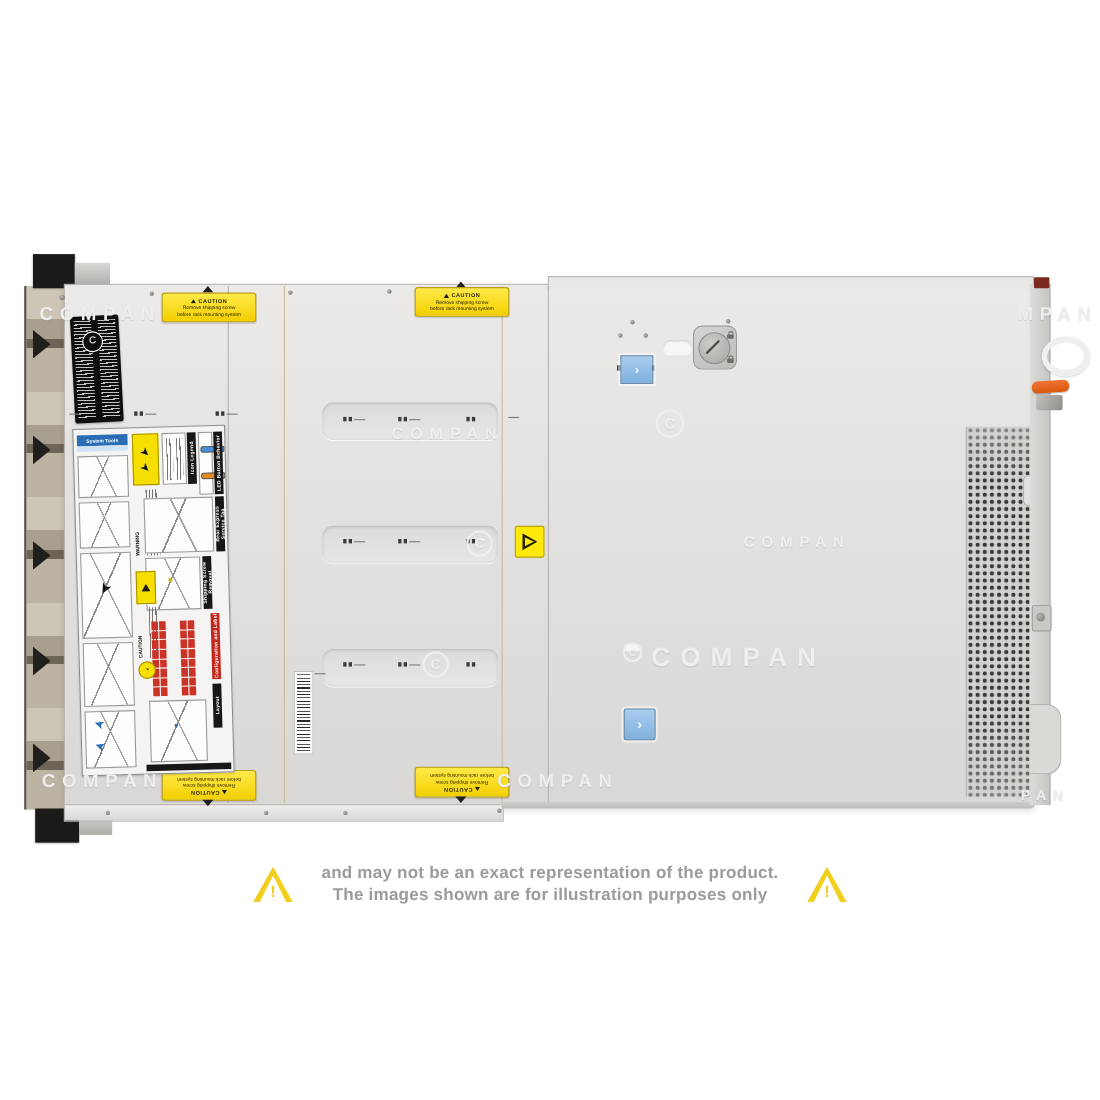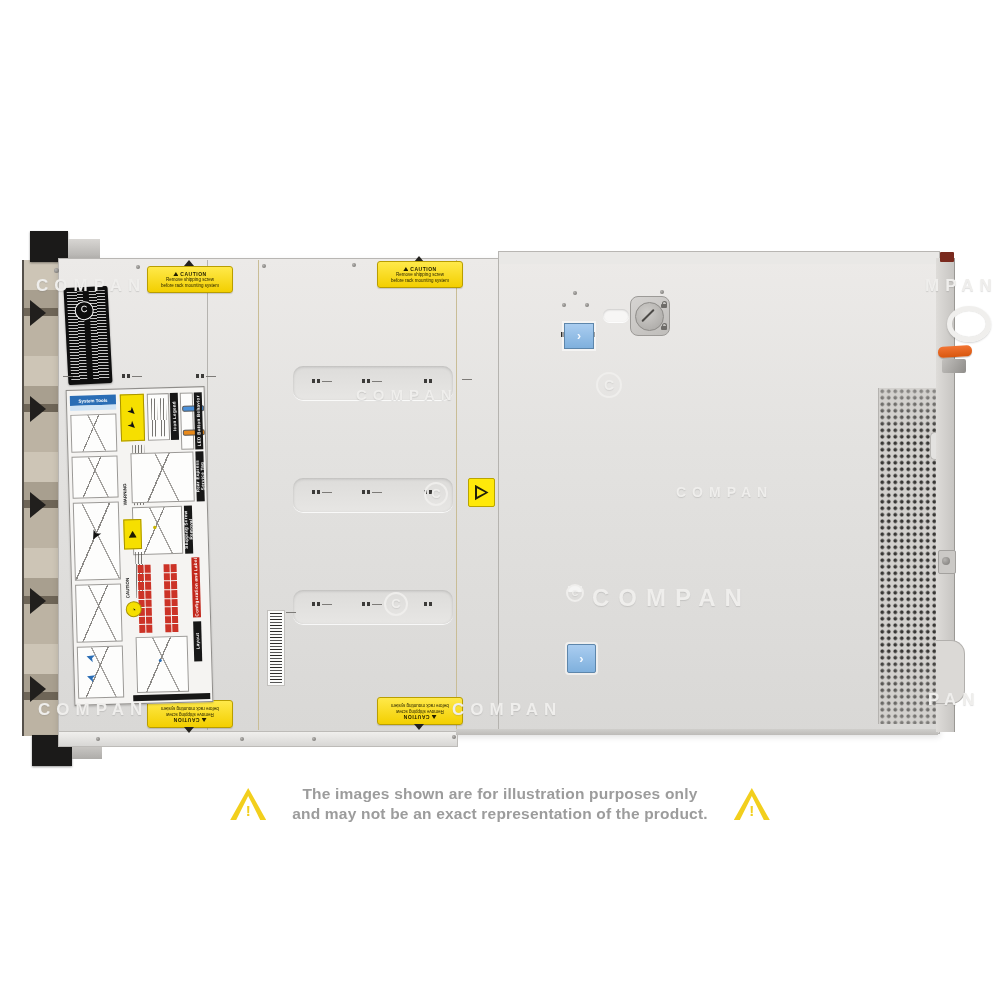--- a/index.html
+++ b/index.html
@@ -457,34 +457,34 @@
     <div class="bump"></div>
   </div>
 
   <div class="wm" style="left:36px;top:276px;font-size:17px">COMPAN</div>
   <div class="wm" style="left:356px;top:386px;font-size:15px">COMPAN</div>
   <div class="wm" style="left:676px;top:484px;font-size:14px">COMPAN</div>
   <div class="wm" style="left:592px;top:584px;font-size:24px;letter-spacing:9px">COMPAN</div>
   <div class="wm" style="left:38px;top:700px;font-size:17px">COMPAN</div>
   <div class="wm" style="left:452px;top:700px;font-size:17px">COMPAN</div>
   <div class="wm" style="left:925px;top:276px;font-size:17px">MPAN</div>
-  <div class="wm" style="left:928px;top:690px;font-size:17px">PAN</div>
+  <div class="wm" style="left:928px;top:715px;font-size:13px">PAN</div>
   <div class="wmc" style="left:596px;top:372px;width:22px;height:22px;font-size:14px;line-height:22px">C</div>
   <div class="wmc" style="left:424px;top:482px;width:20px;height:20px;font-size:13px;line-height:20px">C</div>
   <div class="wmc" style="left:384px;top:592px;width:20px;height:20px;font-size:13px;line-height:20px">C</div>
   <div class="wmc" style="left:566px;top:584px;width:14px;height:14px;font-size:9px;line-height:14px">C</div>
 
   <div class="disclaimer">
     <div class="tri">
       <div class="tri-in"></div>
         <span class="tri-bang">!</span>
     </div>
     <div class="dtext">
+      <div>and may not be an exact representation of the product.</div>
       <div>The images shown are for illustration purposes only</div>
-      <div>and may not be an exact representation of the product.</div>
     </div>
     <div class="tri">
       <div class="tri-in"></div>
         <span class="tri-bang">!</span>
     </div>
   </div>
 
 </div>
 
 </body></html>

